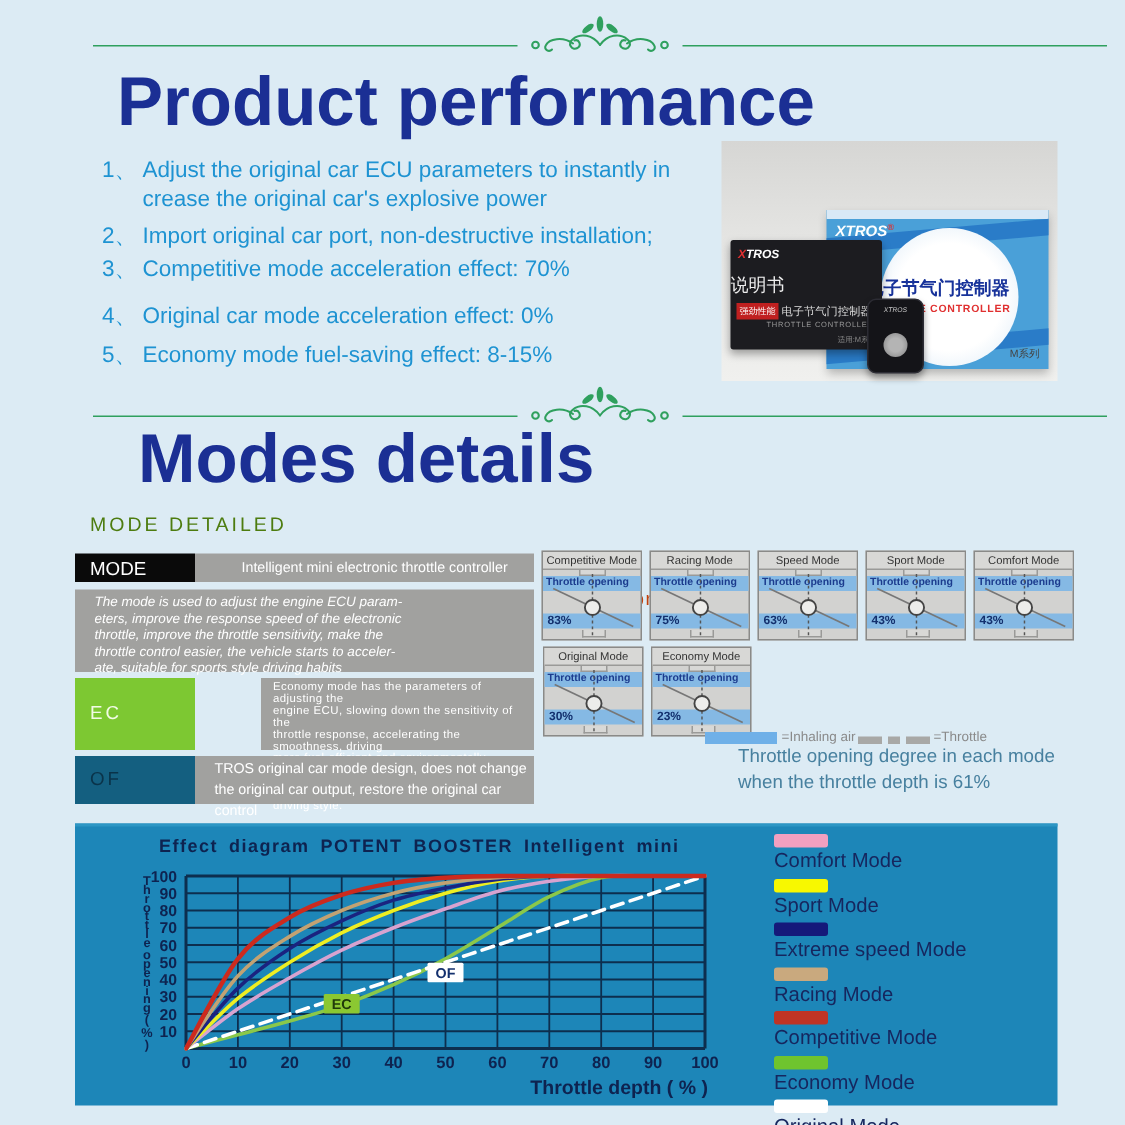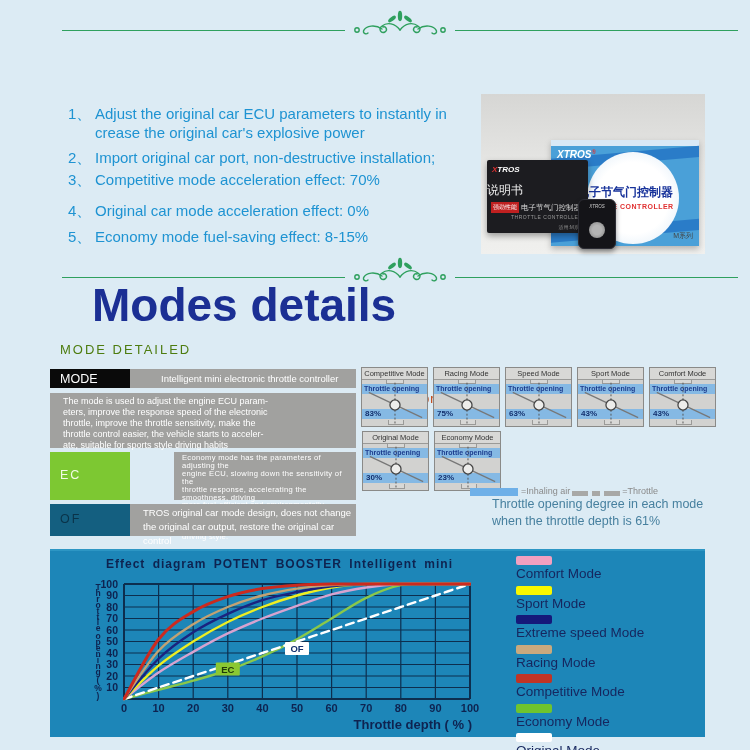--- a/index.html
+++ b/index.html
@@ -55,21 +55,21 @@
   .sec-label{position:absolute;font-size:13px;color:#4d7c0f;letter-spacing:2px;}
   .sec-label2{position:absolute;font-size:12.5px;color:#c2410c;letter-spacing:1px;margin-top:46px;}
 
   
   .trow{position:absolute;left:50px;width:306px;display:flex;}
   .tlabel{flex:0 0 80px;color:#fff;box-sizing:border-box;}
   .tcell{flex:1;background:#a1a19f;color:#fff;box-sizing:border-box;white-space:pre-line;}
   #row-mode .tlabel{background:#0a0a0a;font-size:12.5px;padding:3px 0 0 10px;}
   #row-mode .tcell{font-size:9.5px;padding:4px 0 0 31px;}
   #row-p .tlabel{background:#e52620;font-size:11.5px;line-height:15px;padding:5px 0 0 10px;word-spacing:8px;}
-  #row-p .tcell{font-size:9px;line-height:11px;padding:3px 2px 0 13px;}
+  #row-p .tcell{font-size:9px;line-height:11px;padding:3px 2px 0 13px;font-style:italic;}
   #row-ec .tlabel{background:#7dc832;font-size:12.5px;padding:16px 0 0 10px;letter-spacing:2px;color:#f2fbe6;}
   #row-ec .tcell{font-size:7.6px;line-height:7.9px;padding:2px 4px 0 8px;letter-spacing:.3px;margin-left:44px;}
   #row-of .tlabel{background:#145f80;font-size:12.5px;padding:8px 0 0 10px;letter-spacing:2px;color:#0a3349;}
   #row-of .tcell{font-size:9.5px;line-height:14px;padding:2px 4px 0 13px;}
 
   
   .card{position:absolute;width:67px;height:60px;background:#d2d2d0;border:1px solid #8a8a88;box-sizing:border-box;}
   .c-head{height:11px;font-size:7.5px;color:#333;text-align:center;border-bottom:1px solid #9a9a98;background:#d8d8d6;line-height:11px;}
   .c-notch{width:16px;height:3px;margin:0 auto;background:#d8d8d6;border:1px solid #9a9a98;border-top:none;}
   .c-open{height:10px;background:#85b9e4;font-size:7px;font-weight:bold;color:#1c3c8e;padding-left:2px;line-height:10px;}
@@ -115,20 +115,21 @@
         <path d="M55,20 C60,13 68,12 73,16 C77,19 74,24 70,22 C67,20 69,16 72,17"></path>
         <path d="M37,19 C30,14 21,16 19,20 C17,23 21,25 23,23"></path>
         <path d="M73,19 C80,14 89,16 91,20 C93,23 89,25 87,23"></path>
         <circle cx="12" cy="20" r="2.2"></circle>
         <circle cx="98" cy="20" r="2.2"></circle>
       </g>
     </svg>
     <div class="dline"></div>
   </div>
 
+  <div class="big-title" style="left:78px;top:40px;">Product performance</div>
 
   <div>
     <div class="perf-item" style="left:68px;top:104px;">
       <span class="perf-num">1、</span>
       <span class="perf-text">Adjust the original car ECU parameters to instantly in
 crease the original car's explosive power</span>
     </div>
     <div class="perf-item" style="left:68px;top:148px;">
       <span class="perf-num">2、</span>
       <span class="perf-text">Import original car port, non-destructive installation;</span>

